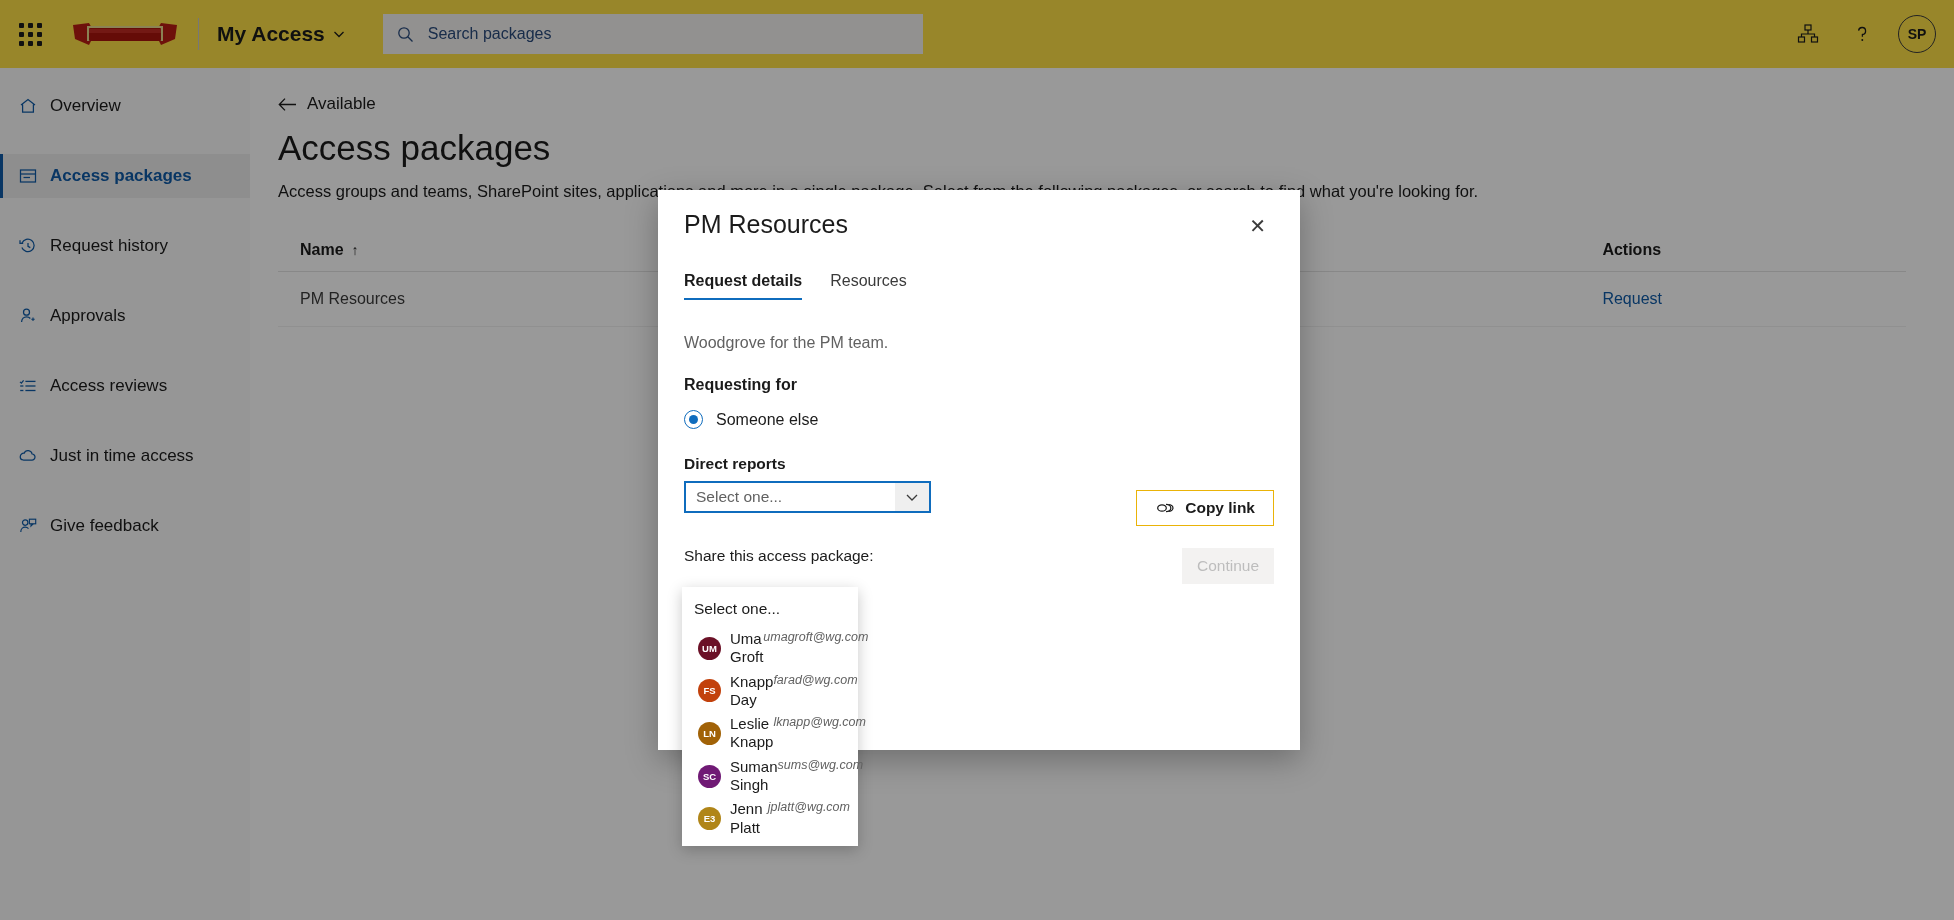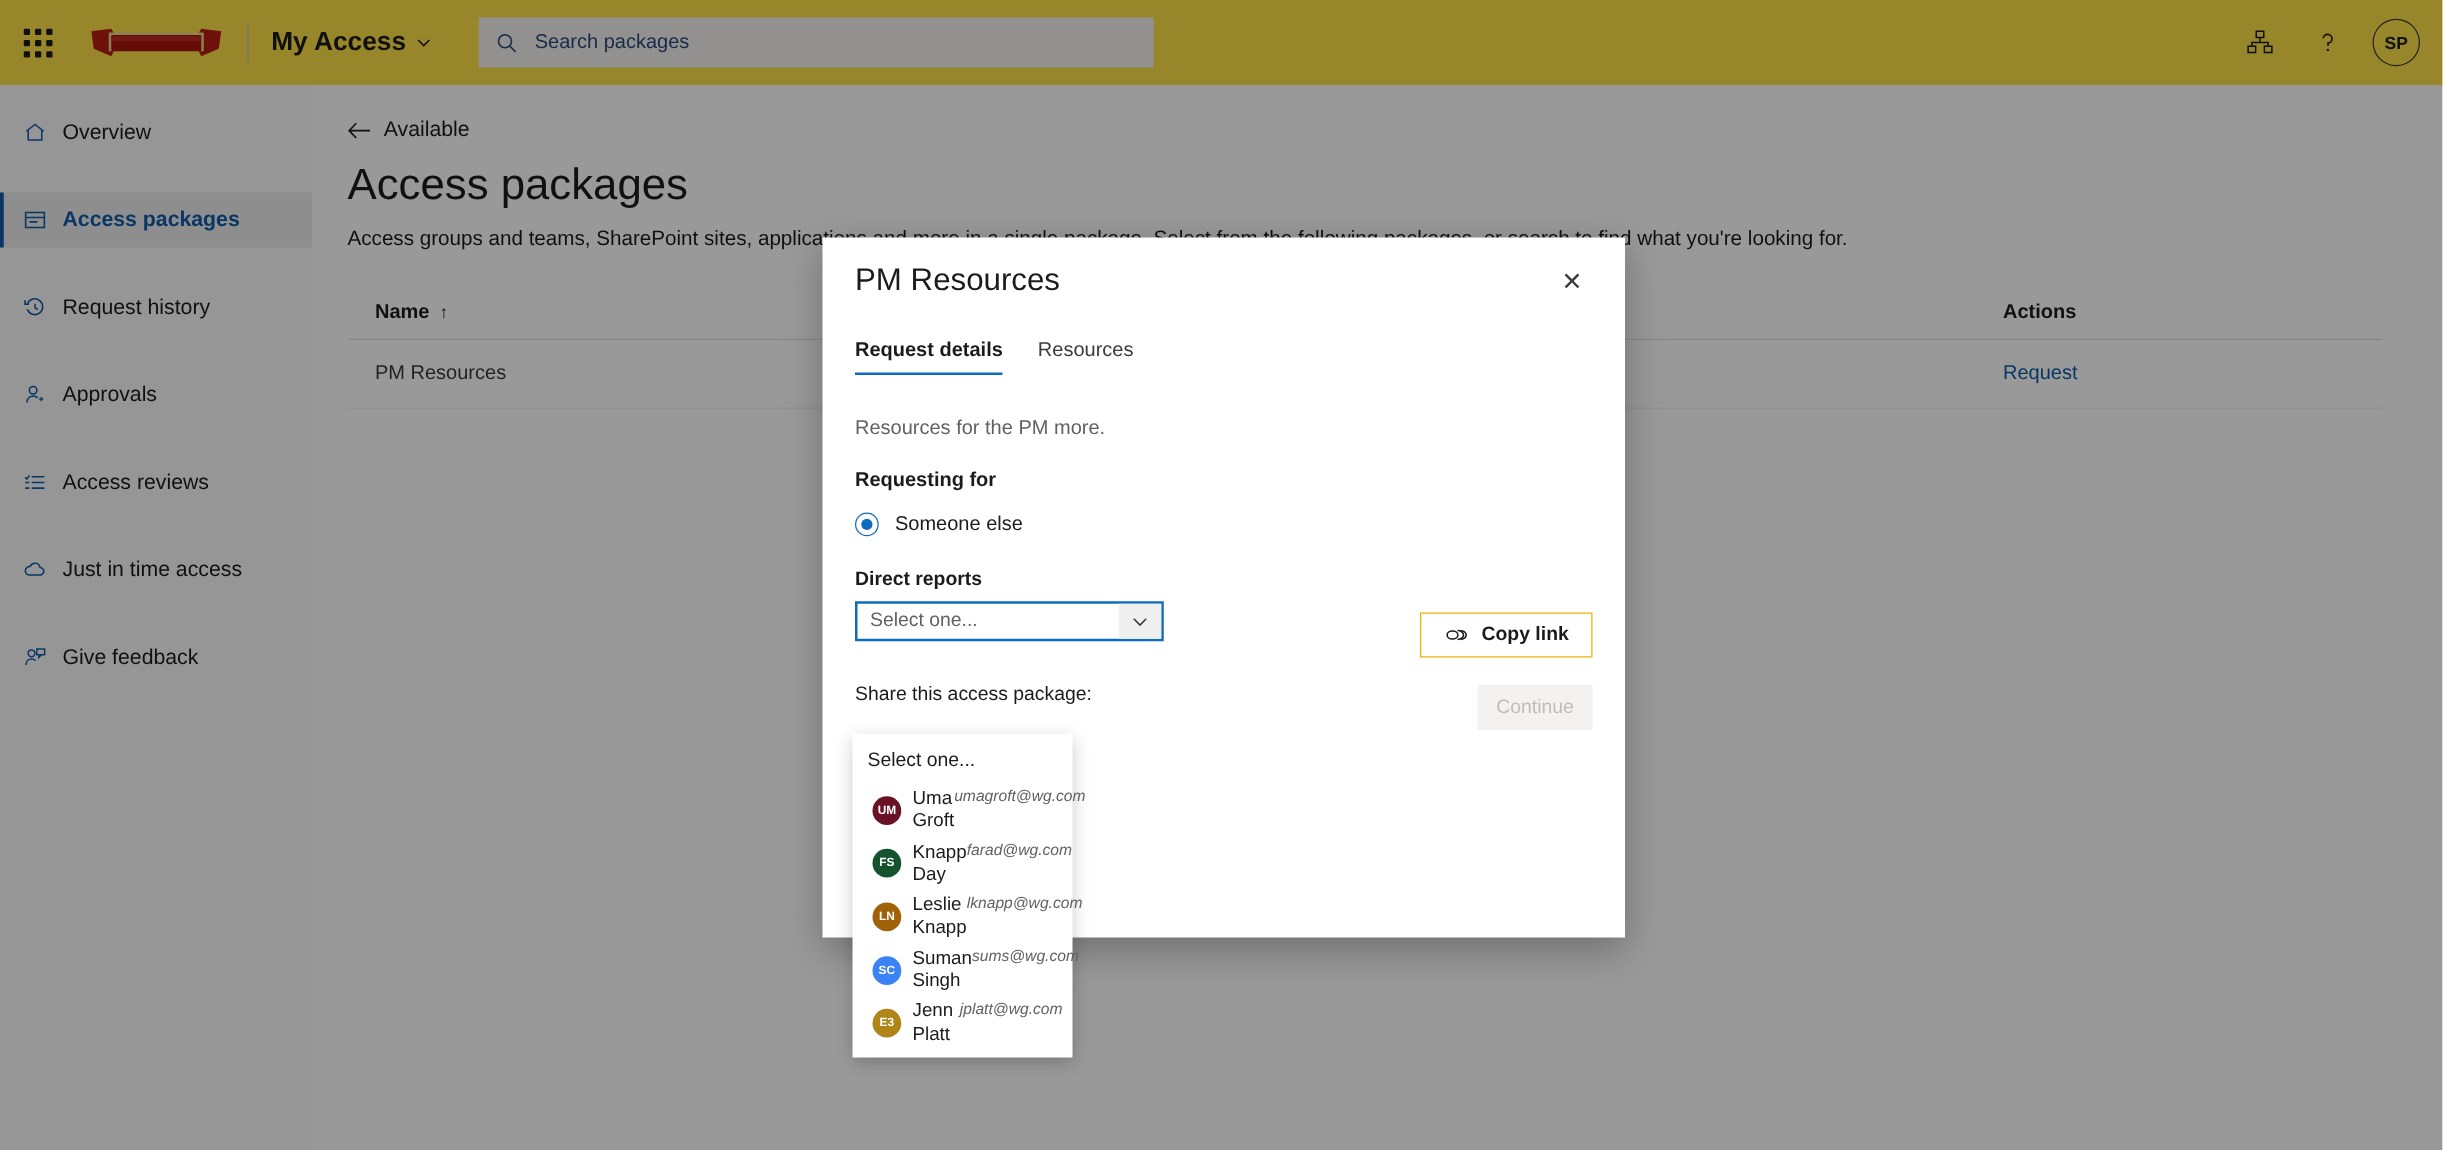--- a/index.html
+++ b/index.html
@@ -402,21 +402,21 @@
     <div class="dlg-header">
       <div class="dlg-title">PM Resources</div>
       <div class="dlg-close">✕</div>
     </div>
 
     <div class="tabs">
       <div class="tab sel">Request details</div>
       <div class="tab">Resources</div>
     </div>
 
-    <div class="dlg-desc">Resources for the PM more.</div>
+    <div class="dlg-desc">Woodgrove for the PM team.</div>
 
     <div class="dlg-label">Requesting for</div>
 
 
     <div class="radio-row">
       <span class="radio on">
           <i></i>
         </span>
       <span class="radio-label">Someone else</span>
     </div>
@@ -455,41 +455,41 @@
       <span class="dd-av" style="background:#6b1127">
         <span>UM</span>
       </span>
       <span class="dd-txt">
         <span class="dd-name">Uma Groft</span>
         <span class="dd-mail">umagroft@wg.com</span>
       </span>
     </div>
 
     <div class="dd-item">
-      <span class="dd-av" style="background:#14532d">
+      <span class="dd-av" style="background:#c2410c">
         <span>FS</span>
       </span>
       <span class="dd-txt">
         <span class="dd-name">Knapp Day</span>
         <span class="dd-mail">farad@wg.com</span>
       </span>
     </div>
 
     <div class="dd-item">
       <span class="dd-av" style="background:#a16207">
         <span>LN</span>
       </span>
       <span class="dd-txt">
         <span class="dd-name">Leslie Knapp</span>
         <span class="dd-mail">lknapp@wg.com</span>
       </span>
     </div>
 
     <div class="dd-item">
-      <span class="dd-av" style="background:#3b82f6">
+      <span class="dd-av" style="background:#701a75">
         <span>SC</span>
       </span>
       <span class="dd-txt">
         <span class="dd-name">Suman Singh</span>
         <span class="dd-mail">sums@wg.com</span>
       </span>
     </div>
 
     <div class="dd-item">
       <span class="dd-av" style="background:#b08518">

